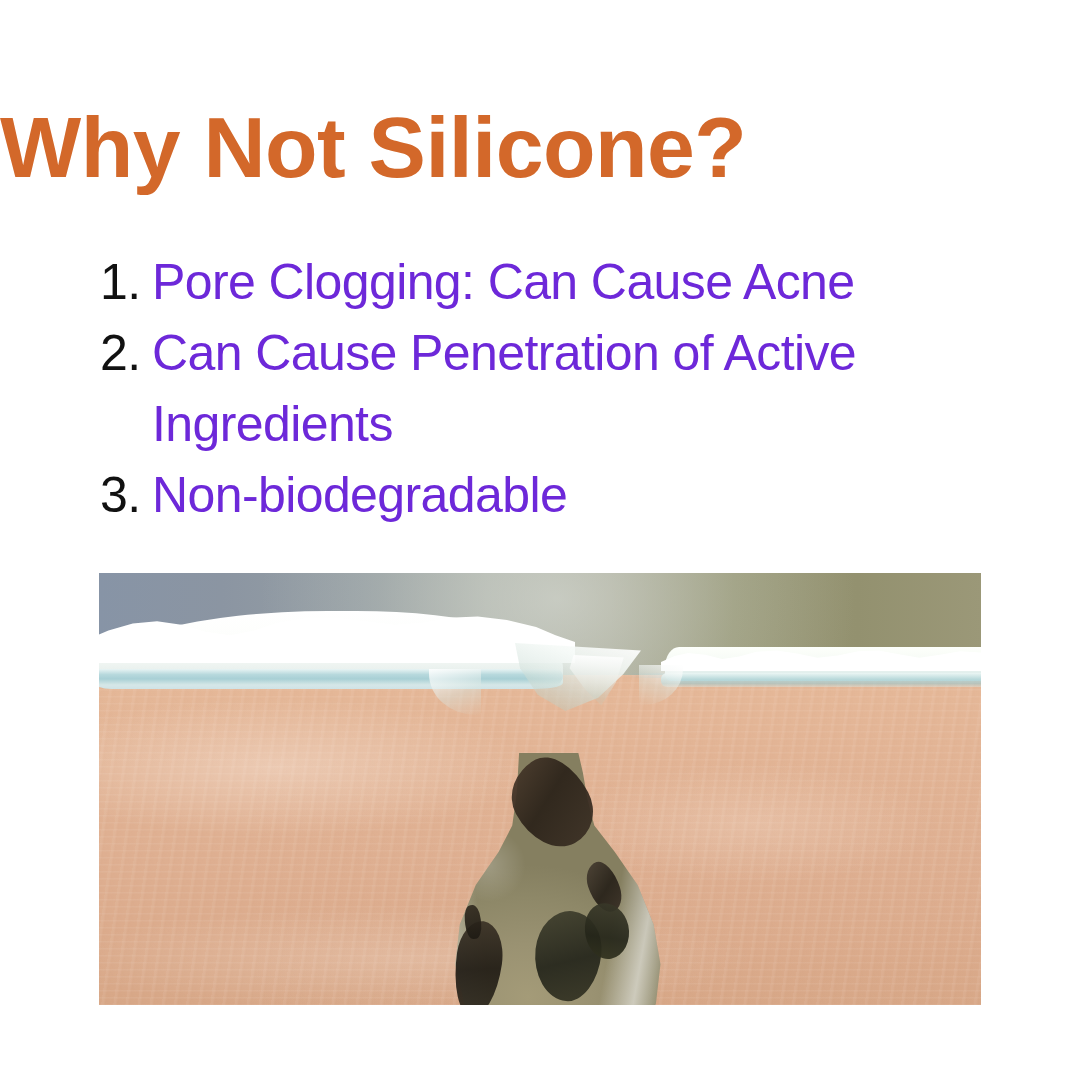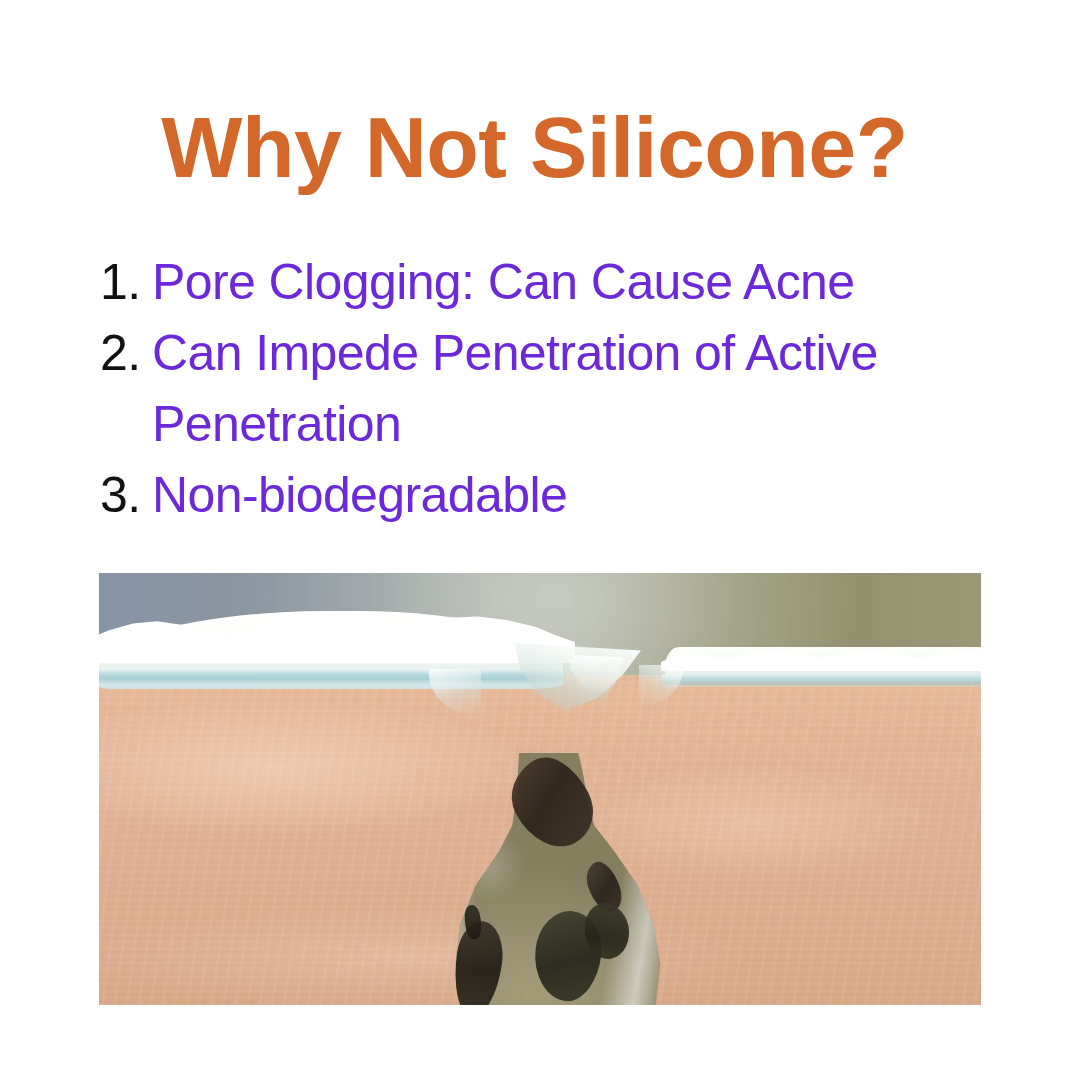--- a/index.html
+++ b/index.html
@@ -19,21 +19,21 @@
     height: 1080px;
     background: #ffffff;
   }
 
   
   .title {
     position: absolute;
     left: 0;
     top: 104px;
     width: 1069px;
-    text-align: center;
+    text-align: left;
     font-family: "Liberation Sans", sans-serif;
     font-weight: 700;
     font-size: 86px;
     line-height: 1.0;
     letter-spacing: -0.5px;
     color: #D3682A;
     white-space: nowrap;
   }
 
   
@@ -397,21 +397,21 @@
 
   <ol class="reason-list">
 
     <li class="reason-item">
       <span class="reason-num">1.</span>
       <span class="reason-text">Pore Clogging: Can Cause Acne</span>
     </li>
 
     <li class="reason-item">
       <span class="reason-num">2.</span>
-      <span class="reason-text">Can Impede Penetration of Active Penetration</span>
+      <span class="reason-text">Can Cause Penetration of Active Ingredients</span>
     </li>
 
     <li class="reason-item">
       <span class="reason-num">3.</span>
       <span class="reason-text">Non-biodegradable</span>
     </li>
 
   </ol>
 
   <div class="illustration" aria-label="Cross-section render of skin with a white silicone film on the surface and a large clogged pore filled with dark debris">

